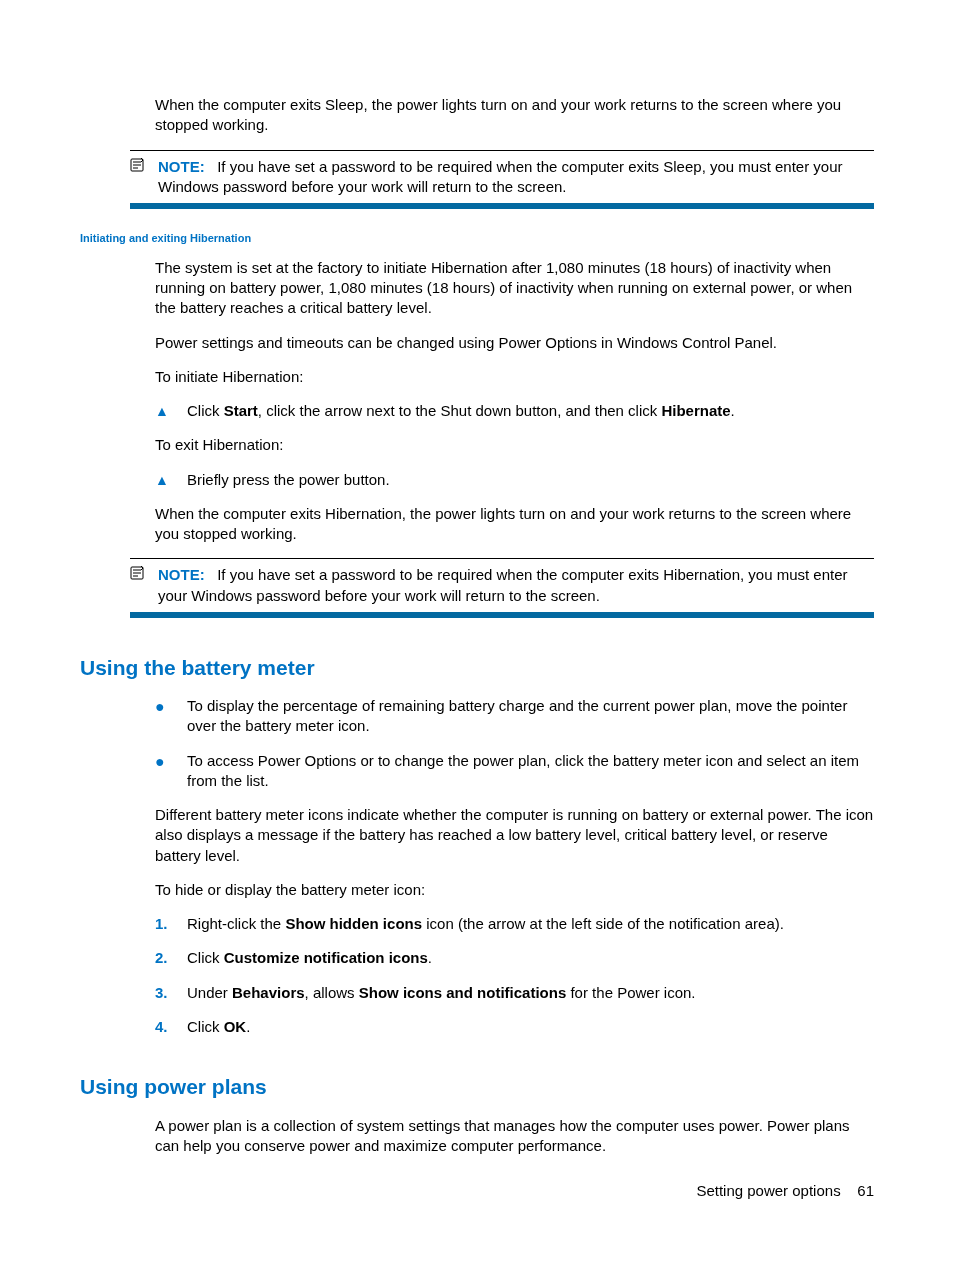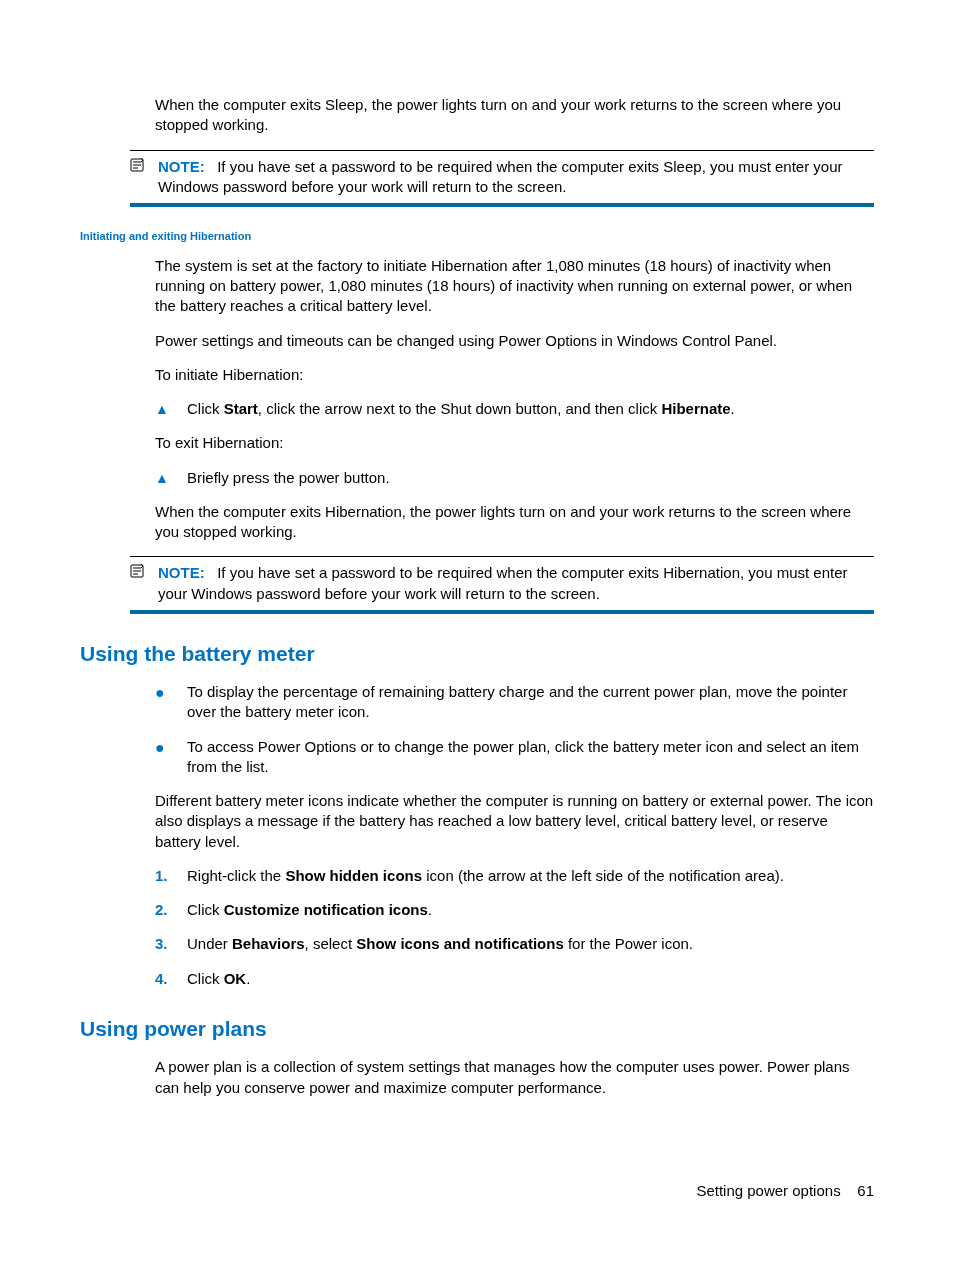--- a/index.html
+++ b/index.html
@@ -27,25 +27,25 @@
   .h3 {
     color: #0073c4;
     font-weight: bold;
     font-size: 11px;
     margin: 22px 0 12px 0;
   }
   .h2 {
     color: #0073c4;
     font-weight: bold;
     font-size: 21px;
-    margin: 26px 0 14px 0;
+    margin: 36px 0 14px 0;
   }
   .note-block {
     border-top: 1px solid #000;
-    border-bottom: 4px solid #0369a1;
+    border-bottom: 6px solid #0369a1;
     padding: 6px 0 6px 0;
     margin: 8px 0 12px 0;
   }
   .note-row {
     display: flex;
     align-items: flex-start;
   }
   .note-icon {
     flex: 0 0 22px;
     margin-right: 6px;
@@ -169,32 +169,33 @@
     <div class="bullet-row">
       <span class="bullet-icon">●</span>
       <span class="bullet-body">To display the percentage of remaining battery charge and the current power plan, move the pointer over the battery meter icon.</span>
     </div>
     <div class="bullet-row">
       <span class="bullet-icon">●</span>
       <span class="bullet-body">To access Power Options or to change the power plan, click the battery meter icon and select an item from the list.</span>
     </div>
 
     <p class="para">Different battery meter icons indicate whether the computer is running on battery or external power. The icon also displays a message if the battery has reached a low battery level, critical battery level, or reserve battery level.</p>
+    <p class="para">To hide or display the battery meter icon:</p>
 
     <div class="num-row">
       <span class="num-label">1.</span>
       <span class="num-body"><span>Right-click the </span><span class="bold">Show hidden icons</span><span> icon (the arrow at the left side of the notification area).</span></span>
     </div>
     <div class="num-row">
       <span class="num-label">2.</span>
       <span class="num-body"><span>Click </span><span class="bold">Customize notification icons</span><span>.</span></span>
     </div>
     <div class="num-row">
       <span class="num-label">3.</span>
-      <span class="num-body"><span>Under </span><span class="bold">Behaviors</span><span>, select </span><span class="bold">Show icons and notifications</span><span> for the Power icon.</span></span>
+      <span class="num-body"><span>Under </span><span class="bold">Behaviors</span><span>, allows </span><span class="bold">Show icons and notifications</span><span> for the Power icon.</span></span>
     </div>
     <div class="num-row">
       <span class="num-label">4.</span>
       <span class="num-body"><span>Click </span><span class="bold">OK</span><span>.</span></span>
     </div>
   </div>
 
   <h2 class="h2">Using power plans</h2>
 
   <div class="content-indent">

